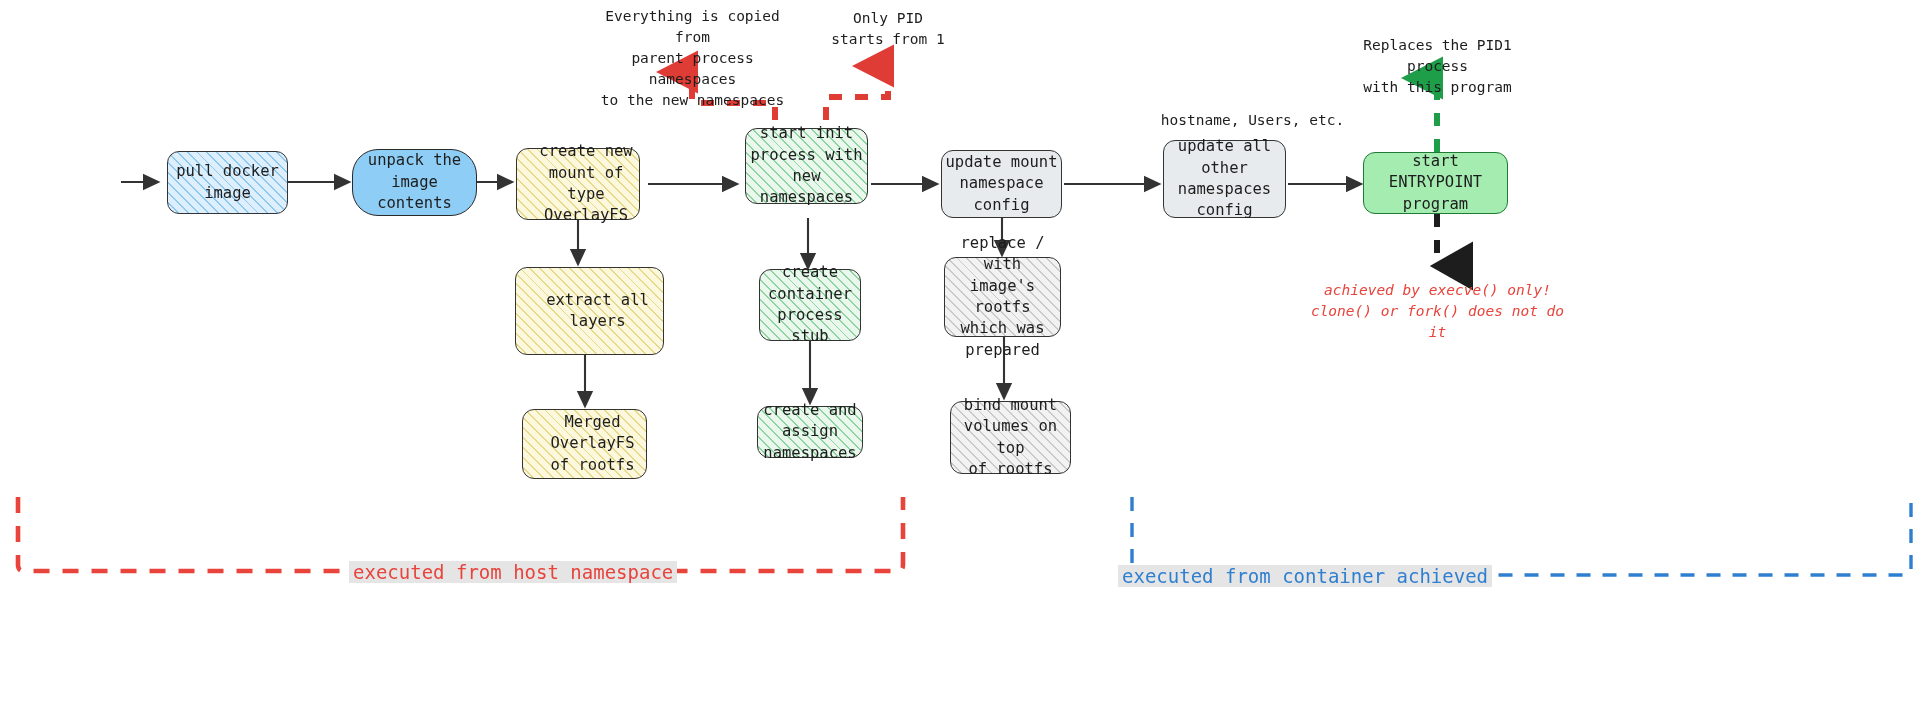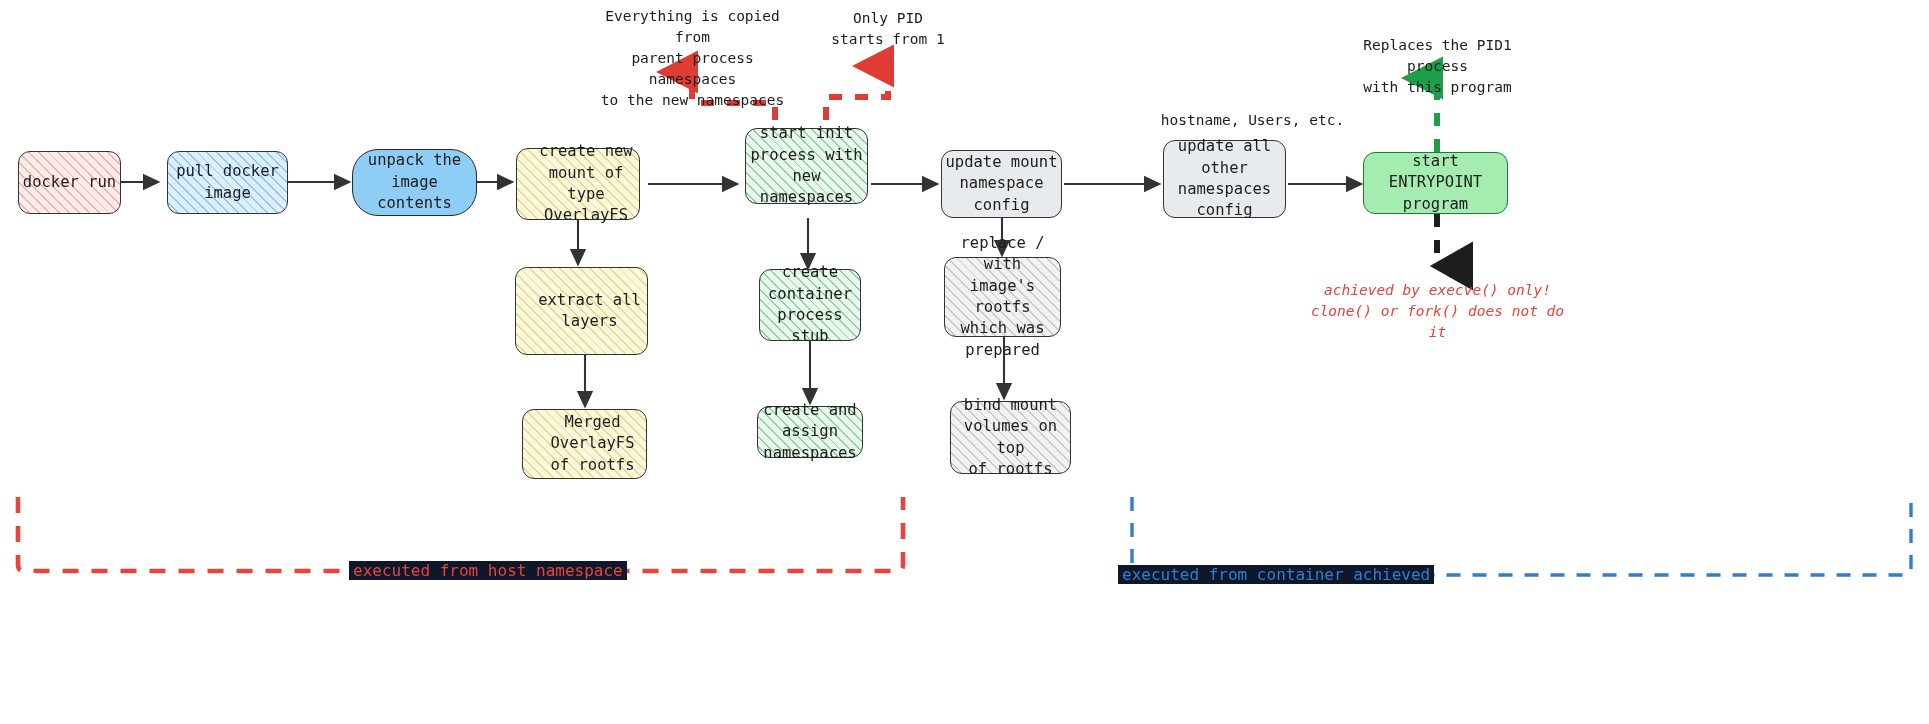--- a/index.html
+++ b/index.html
@@ -27,21 +27,21 @@
           var(--hc) 0px, var(--hc) 1.3px, transparent 1.3px, transparent 7px);}
   .h-red   {--hc:#f0b3ab;}
   .h-blue  {--hc:#8fc8ee;}
   .h-yellow{--hc:#e8d98a;}
   .h-green {--hc:#8ed4a0;}
   .h-gray  {--hc:#c9c9c9;}
 
   .note{position:absolute;font-size:14.5px;line-height:1.45;text-align:center;
         color:#1d1d1d;white-space:pre-line;z-index:4;}
   .note.red{color:#e8443c;font-style:italic;}
-  .zone-label{position:absolute;font-size:16px;z-index:5;background:#0f172a;
+  .zone-label{position:absolute;font-size:19px;z-index:5;background:#e5e5e5;
               padding:0 4px;white-space:nowrap;}
   .zone-label.red{color:#e8443c;}
   .zone-label.blue{color:#2f7fd1;}
 </style>
 </head>
 <body>
 
 <div id="stage">
 
   <svg id="wires" viewBox="0 0 1929 724">
@@ -89,33 +89,32 @@
 
     <g stroke="#1d1d1d" stroke-width="6" fill="none" stroke-dasharray="13,13">
       <path d="M1437,214 L1437,266" marker-end="url(#ah-blk)"></path>
     </g>
 
     <path d="M18,497 L18,565 Q18,571 24,571 L897,571 Q903,571 903,565 L903,497" stroke="#e8443c" stroke-width="4.6" fill="none" stroke-dasharray="16,13" stroke-linecap="butt"></path>
 
     <path d="M1132,497 L1132,569 Q1132,575 1138,575 L1905,575 Q1911,575 1911,569 L1911,497" stroke="#2f7fd1" stroke-width="3.4" fill="none" stroke-dasharray="14,12" stroke-linecap="butt"></path>
   </svg>
 
-  <div class="node f-red hatch h-red" style="left:18px;top:151px;width:103px;height:63px;">docker run</div>
 
   <div class="node f-blue hatch h-blue" style="left:167px;top:151px;width:121px;height:63px;">pull docker
 image</div>
 
   <div class="node f-blue-solid" style="left:352px;top:149px;width:125px;height:67px;">unpack the
 image contents</div>
 
   <div class="node f-yellow hatch h-yellow" style="left:516px;top:148px;width:124px;height:72px;">create new
 mount of type
 OverlayFS</div>
 
-  <div class="node f-yellow hatch h-yellow" style="left:515px;top:267px;width:133px;height:88px;">extract all
+  <div class="node f-yellow hatch h-yellow" style="left:515px;top:267px;width:149px;height:88px;">extract all
 layers</div>
 
   <div class="node f-yellow hatch h-yellow" style="left:522px;top:409px;width:125px;height:70px;">Merged OverlayFS
 of rootfs</div>
 
   <div class="node f-green hatch h-green" style="left:745px;top:128px;width:123px;height:76px;">start init
 process with
 new namespaces</div>
 
   <div class="node f-green hatch h-green" style="left:759px;top:269px;width:102px;height:72px;">create

